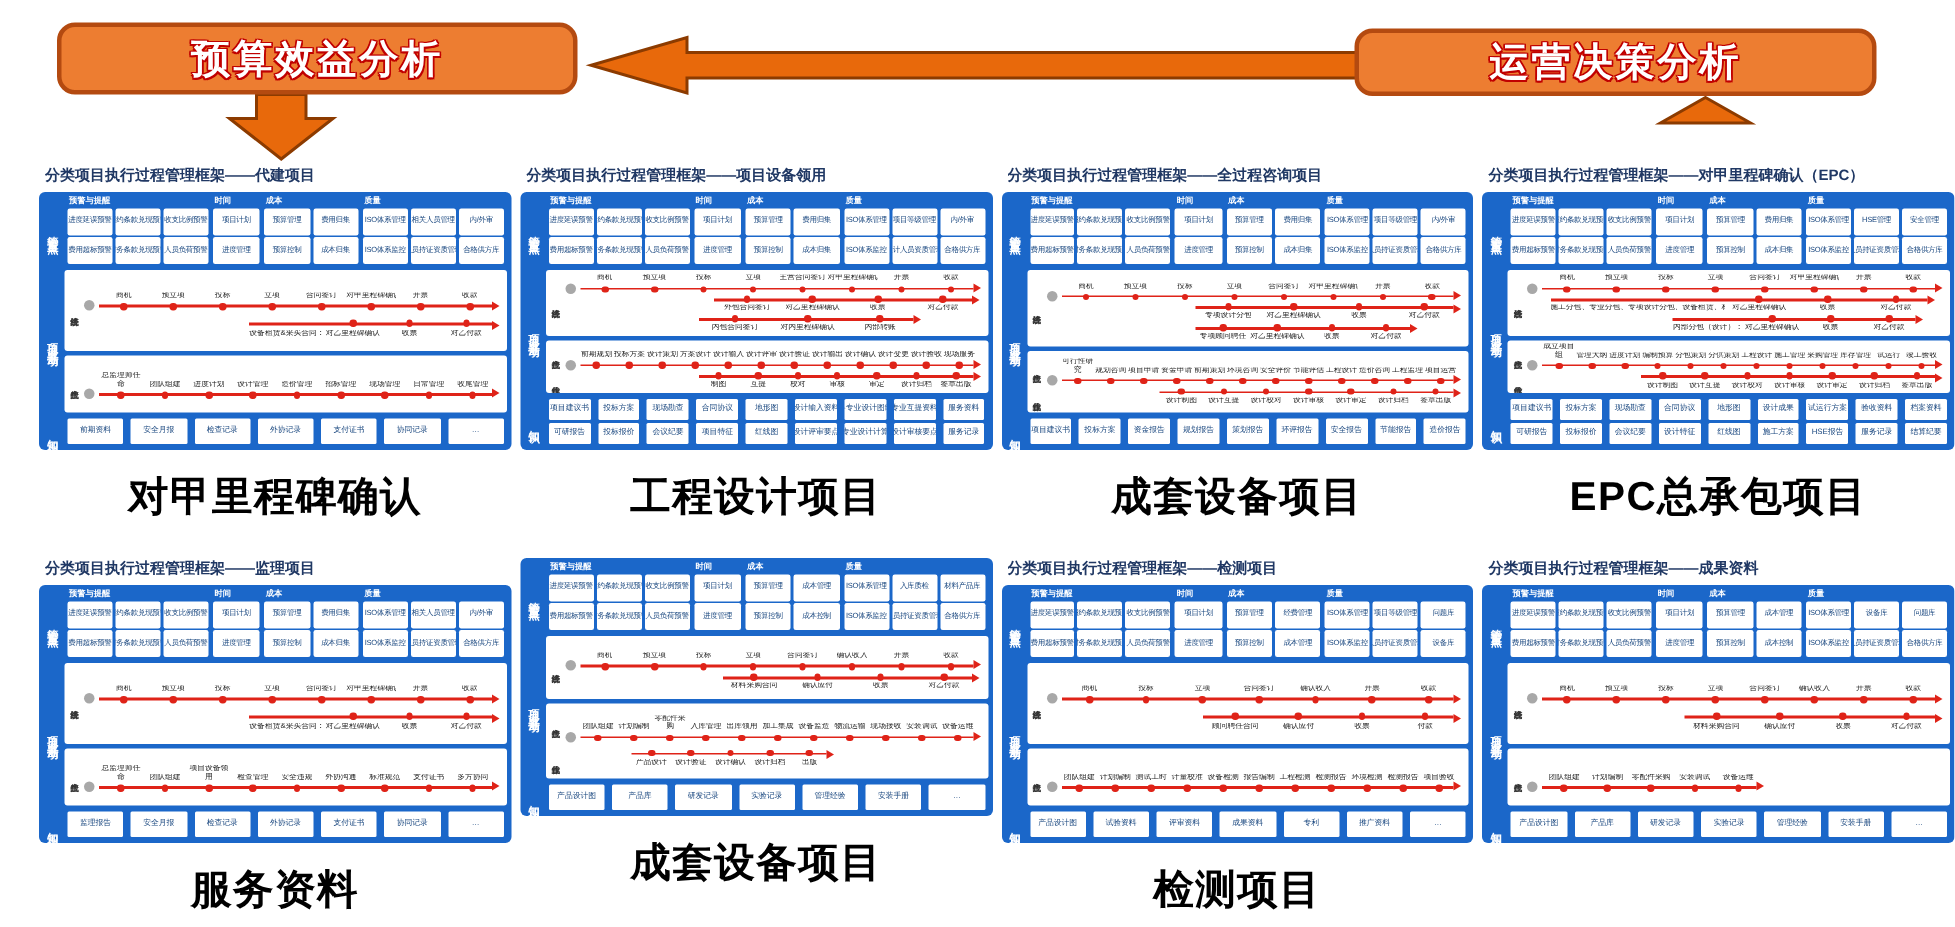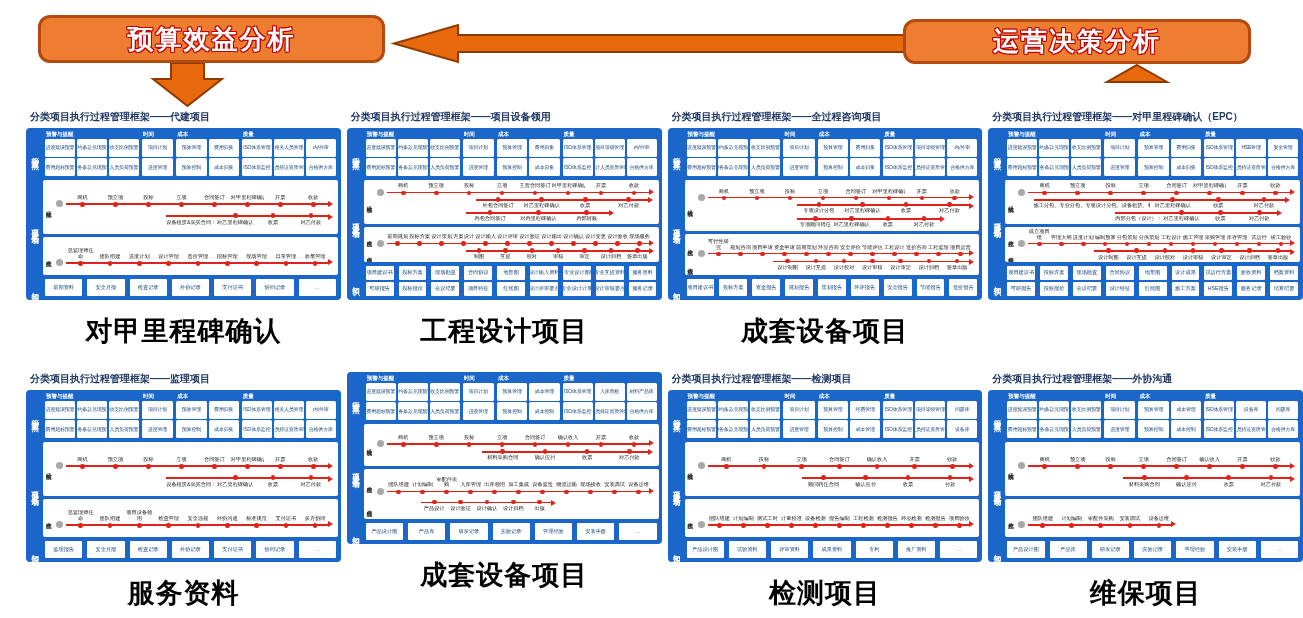--- a/index.html
+++ b/index.html
@@ -1029,20 +1029,21 @@
               <div class="kbtn">设计特征</div>
               <div class="kbtn">红线图</div>
               <div class="kbtn">施工方案</div>
               <div class="kbtn">HSE报告</div>
               <div class="kbtn">服务记录</div>
               <div class="kbtn">结算纪要</div>
             </div>
           </div>
         </div>
       </div>
+      <div class="caption">EPC总承包项目</div>
     </div>
   </div>
 <div class="prow" id="row2">
     <div class="cell">
       <div class="ptitle">分类项目执行过程管理框架——监理项目</div>
       <div class="panel">
         <div class="sec sec-control">
           <div class="sideLabel">管控重点</div>
           <div class="groups">
             <div class="group" style="flex: 3 1 0%;">
@@ -1613,21 +1614,21 @@
               <div class="kbtn">专利</div>
               <div class="kbtn">推广资料</div>
               <div class="kbtn">…</div>
             </div>
           </div>
         </div>
       </div>
       <div class="caption">检测项目</div>
     </div>
     <div class="cell">
-      <div class="ptitle">分类项目执行过程管理框架——外协沟通</div>
+      <div class="ptitle">分类项目执行过程管理框架——成果资料</div>
       <div class="panel">
         <div class="sec sec-control">
           <div class="sideLabel">管控重点</div>
           <div class="groups">
             <div class="group" style="flex: 3 1 0%;">
               <div class="ghead">预警与提醒</div>
               <div class="grow">
                 <div class="btn">进度延误预警</div>
                 <div class="btn">履约条款兑现预警</div>
                 <div class="btn">收支比例预警</div>
@@ -1776,15 +1777,14 @@
               <div class="kbtn">产品库</div>
               <div class="kbtn">研发记录</div>
               <div class="kbtn">实验记录</div>
               <div class="kbtn">管理经验</div>
               <div class="kbtn">安装手册</div>
               <div class="kbtn">…</div>
             </div>
           </div>
         </div>
       </div>
-      <div class="caption">维保项目</div>
     </div>
   </div>
 
 </body></html>

